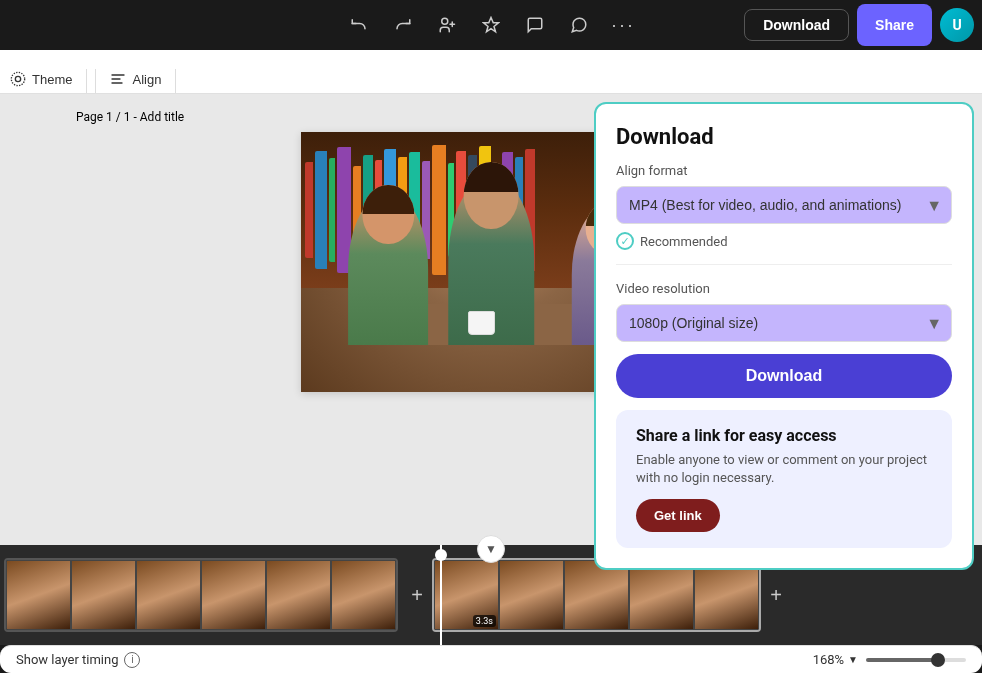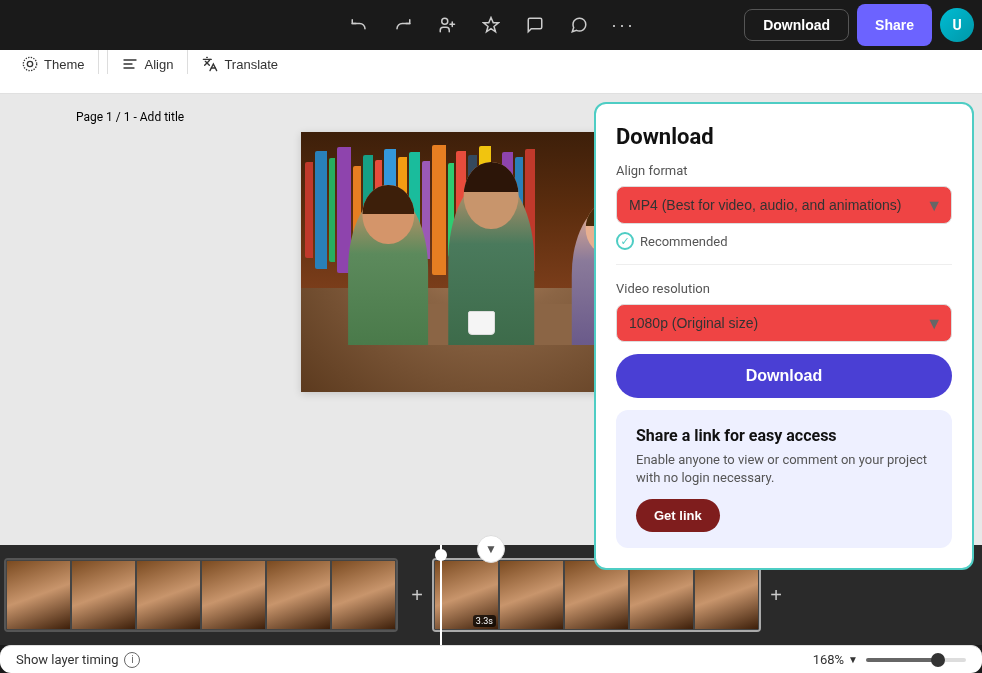--- a/index.html
+++ b/index.html
@@ -57,22 +57,22 @@
       background: linear-gradient(135deg, #00bcd4, #0097a7);
       display: flex; align-items: center; justify-content: center;
       color: #fff; font-weight: bold; font-size: 14px;
     }
 
     
     .secondary-toolbar {
       background: #fff;
       height: 44px;
       display: flex;
-      align-items: flex-start;
-      padding: 0 12px;
+      align-items: flex-end;
+      padding: 0 0;
       border-bottom: 1px solid #e0e0e0;
     }
     .toolbar-text-btn {
       display: flex; align-items: center; gap: 6px;
       background: transparent;
       border: none;
       padding: 6px 10px;
       border-radius: 6px;
       font-size: 13px;
       color: #333;
@@ -185,21 +185,21 @@
       position: relative;
       margin-bottom: 8px;
     }
     .panel-select {
       width: 100%;
       padding: 10px 36px 10px 12px;
       border: 1px solid #ddd;
       border-radius: 8px;
       font-size: 14px;
       color: #333;
-      background: #ef4444;
+      background: #c4b5fd;
       appearance: none;
       cursor: pointer;
     }
     .select-chevron {
       position: absolute;
       right: 10px;
       top: 50%;
       transform: translateY(-50%);
       color: #666;
       pointer-events: none;
@@ -466,31 +466,20 @@
   <div class="toolbar-divider"></div>
   <button class="toolbar-text-btn">
     <svg width="16" height="16" viewBox="0 0 24 24" fill="none" stroke="#333" stroke-width="2" stroke-linecap="round">
       <line x1="3" y1="6" x2="21" y2="6"></line>
         <line x1="3" y1="12" x2="15" y2="12"></line>
         <line x1="3" y1="18" x2="18" y2="18"></line>
     </svg>
     <span>Align</span>
   </button>
   <div class="toolbar-divider"></div>
-  <button class="toolbar-text-btn">
-    <svg width="16" height="16" viewBox="0 0 24 24" fill="none" stroke="#333" stroke-width="2" stroke-linecap="round">
-      <path d="M5 8l6 6"></path>
-        <path d="M4 14l6-6 2-3"></path>
-        <path d="M2 5h12"></path>
-        <path d="M7 2h1"></path>
-        <path d="M22 22l-5-10-5 10"></path>
-        <path d="M14 18h6"></path>
-    </svg>
-    <span>Translate</span>
-  </button>
 </div>
 
 <div class="main-area">
 
   <div class="canvas-area">
     <div class="page-label">
       <span>Page 1 / 1</span>
       <span>- Add title</span>
     </div>
     <div class="canvas-page">

